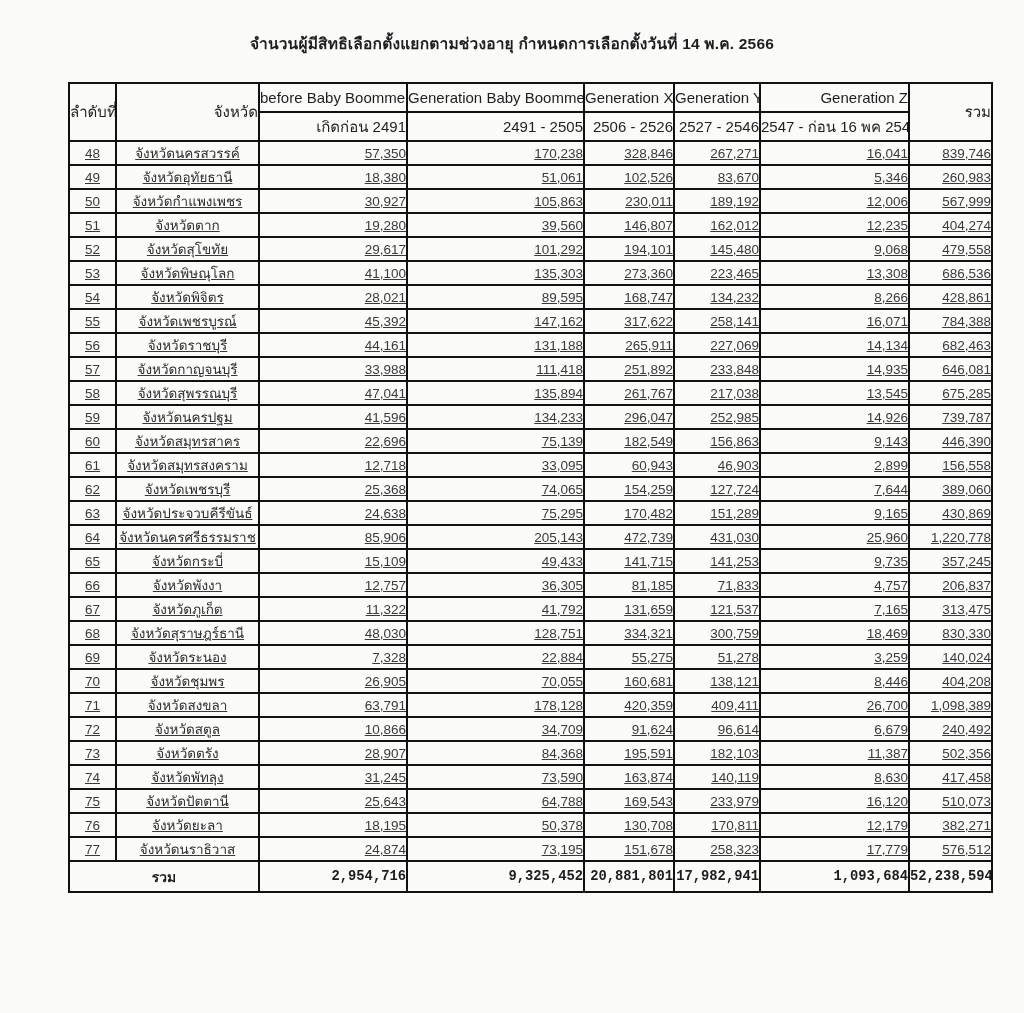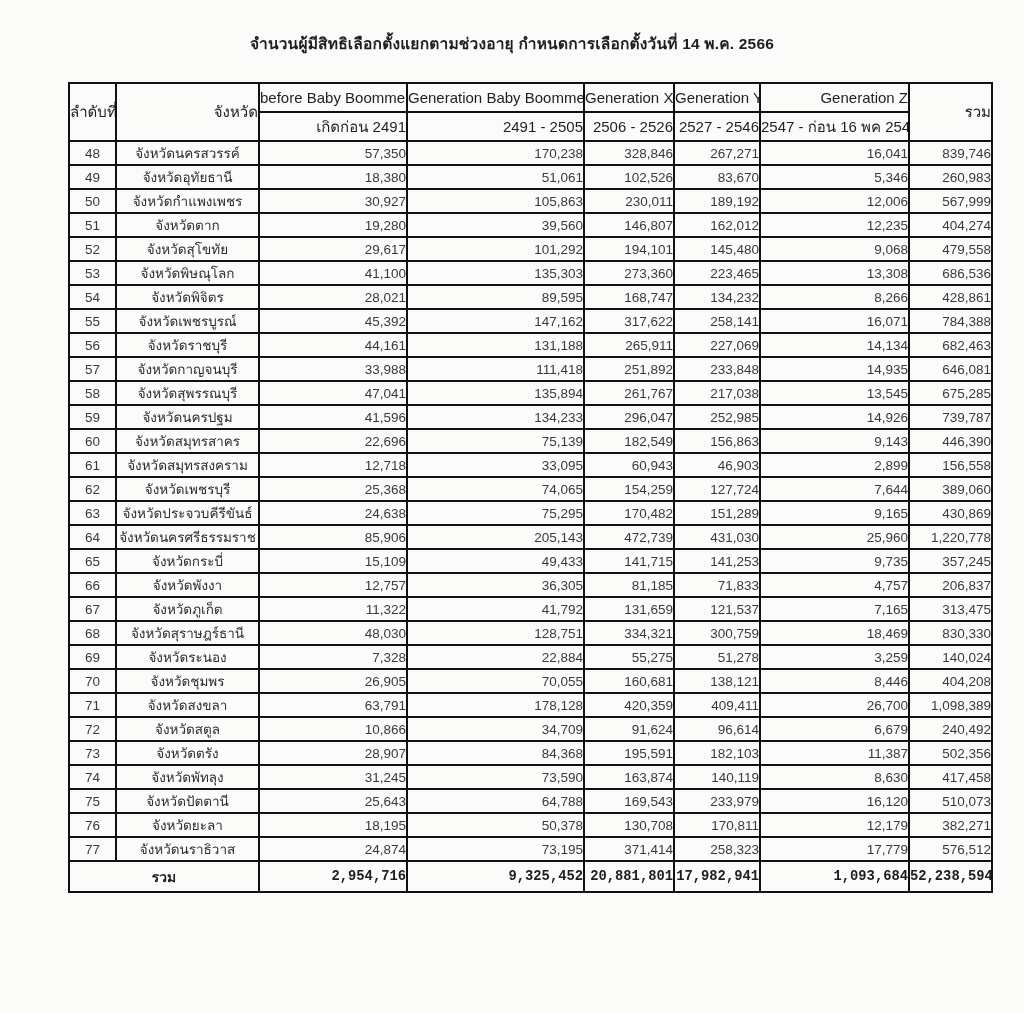--- a/index.html
+++ b/index.html
@@ -51,21 +51,21 @@
     font-size: 15px;
     text-align: right;
     vertical-align: middle;
   }
   tr.h1 { height: 29px; }
   tr.h2 { height: 29px; margin-top: 16px; }
   th.province-h {
     vertical-align: bottom;
     padding-bottom: 5px;
   }
-  table.voters tbody tr { height: 14px; }
+  table.voters tbody tr { height: 14px; text-decoration: underline; }
   td.c-no { text-align: center; color: #3a3a3a; }
   td.c-prov { text-align: center; padding-left: 4px; color: #2e2e2e; }
   td.c-num { text-align: right; padding-right: 8px; }
   tr.footer-row { height: 31px; }
   tr.footer-row td {
     font-weight: bold;
     color: #1d1d1d;
     font-size: 13.8px;
   }
   td.f-label { text-align: center; }
@@ -426,21 +426,21 @@
       <td class="c-num">170,811</td>
       <td class="c-num">12,179</td>
       <td class="c-num">382,271</td>
     </tr>
 
     <tr>
       <td class="c-no">77</td>
       <td class="c-prov">จังหวัดนราธิวาส</td>
       <td class="c-num">24,874</td>
       <td class="c-num">73,195</td>
-      <td class="c-num">371,414</td>
+      <td class="c-num">151,678</td>
       <td class="c-num">258,323</td>
       <td class="c-num">17,779</td>
       <td class="c-num">576,512</td>
     </tr>
   </tbody>
     <tfoot>
       <tr class="footer-row">
         <td colspan="2" class="f-label">รวม</td>
         <td class="f-num">2,954,716</td>
         <td class="f-num">9,325,452</td>

